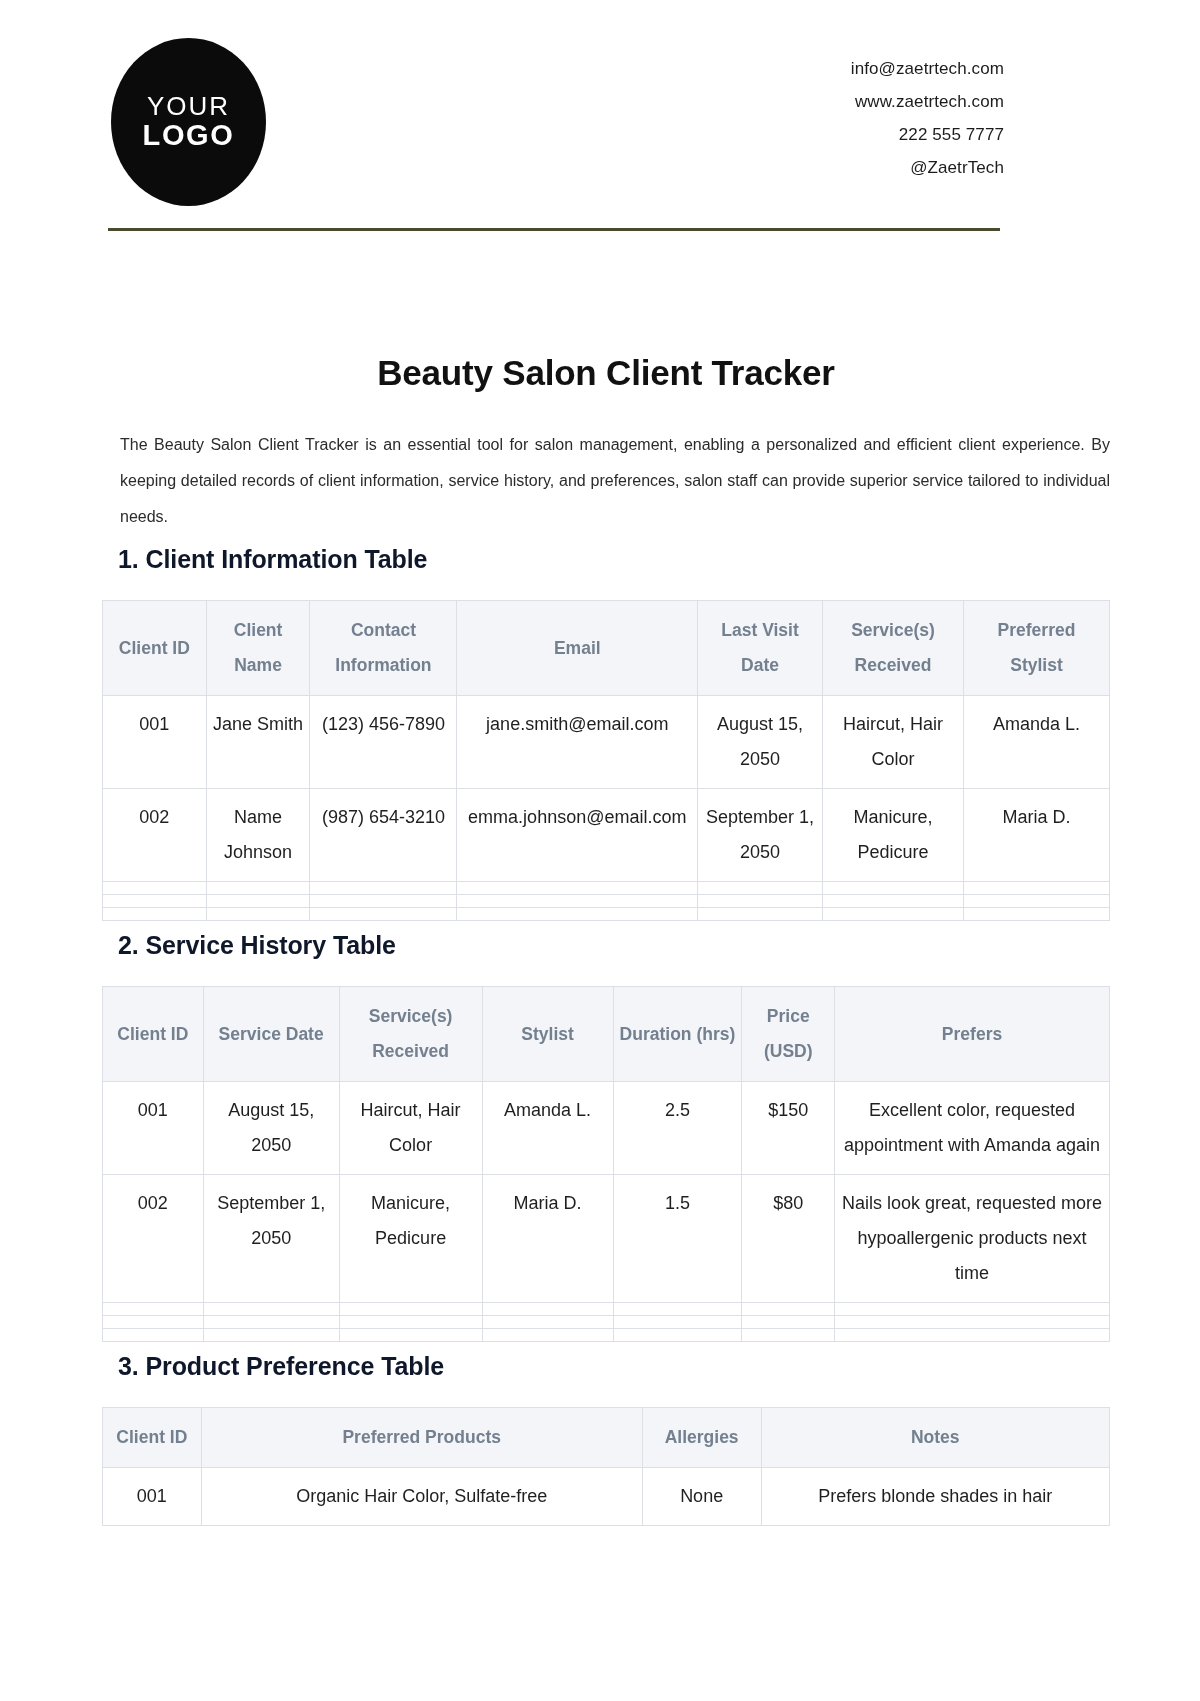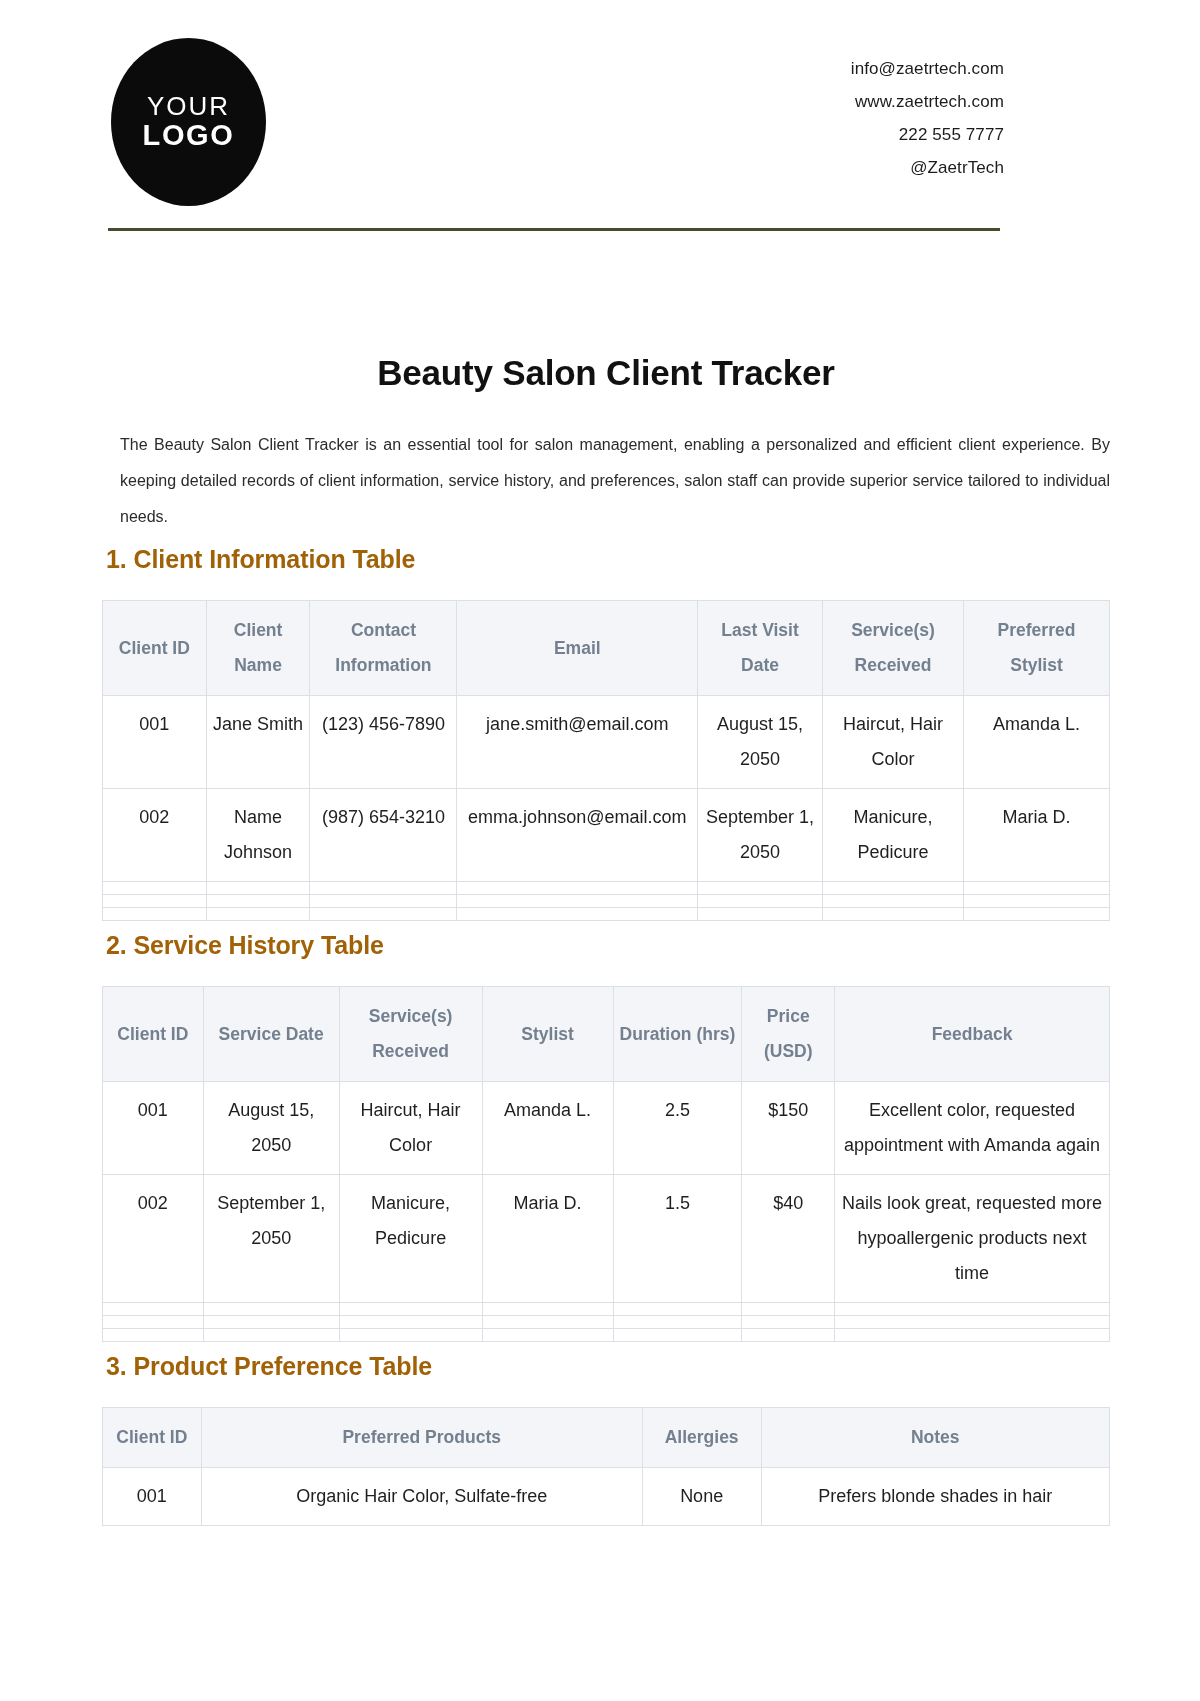--- a/index.html
+++ b/index.html
@@ -95,22 +95,22 @@
     font-size: 16px;
     line-height: 36px;
     color: #2b2b2b;
     text-align: justify;
     margin: 34px 0 0 18px;
   }
 
   h2.section-title {
     font-size: 25px;
     font-weight: 700;
-    color: #a16207;
-    margin: 10px 0 0 4px;
+    color: #0f172a;
+    margin: 10px 0 0 16px;
     letter-spacing: -0.1px;
   }
 
   
   table.doc-table {
     width: 100%;
     border-collapse: collapse;
     margin-top: 26px;
     table-layout: fixed;
   }
@@ -284,40 +284,40 @@
           <col class="c6">
       </colgroup>
       <thead>
         <tr>
           <th>Client ID</th>
           <th>Service Date</th>
           <th>Service(s) Received</th>
           <th>Stylist</th>
           <th>Duration (hrs)</th>
           <th>Price (USD)</th>
-          <th>Feedback</th>
+          <th>Prefers</th>
         </tr>
       </thead>
       <tbody>
         <tr>
           <td class="nobreak">001</td>
           <td class="nobreak">August 15, 2050</td>
           <td class="nobreak">Haircut, Hair Color</td>
           <td class="nobreak">Amanda L.</td>
           <td class="nobreak">2.5</td>
           <td class="nobreak">$150</td>
           <td class="nobreak">Excellent color, requested appointment with Amanda again</td>
         </tr>
         <tr>
           <td class="nobreak">002</td>
           <td class="nobreak">September 1, 2050</td>
           <td class="nobreak">Manicure, Pedicure</td>
           <td class="nobreak">Maria D.</td>
           <td class="nobreak">1.5</td>
-          <td class="nobreak">$40</td>
+          <td class="nobreak">$80</td>
           <td class="nobreak">Nails look great, requested more hypoallergenic products next time</td>
         </tr>
         <tr class="filler">
           <td></td>
             <td></td>
             <td></td>
             <td></td>
             <td></td>
             <td></td>
             <td></td>

